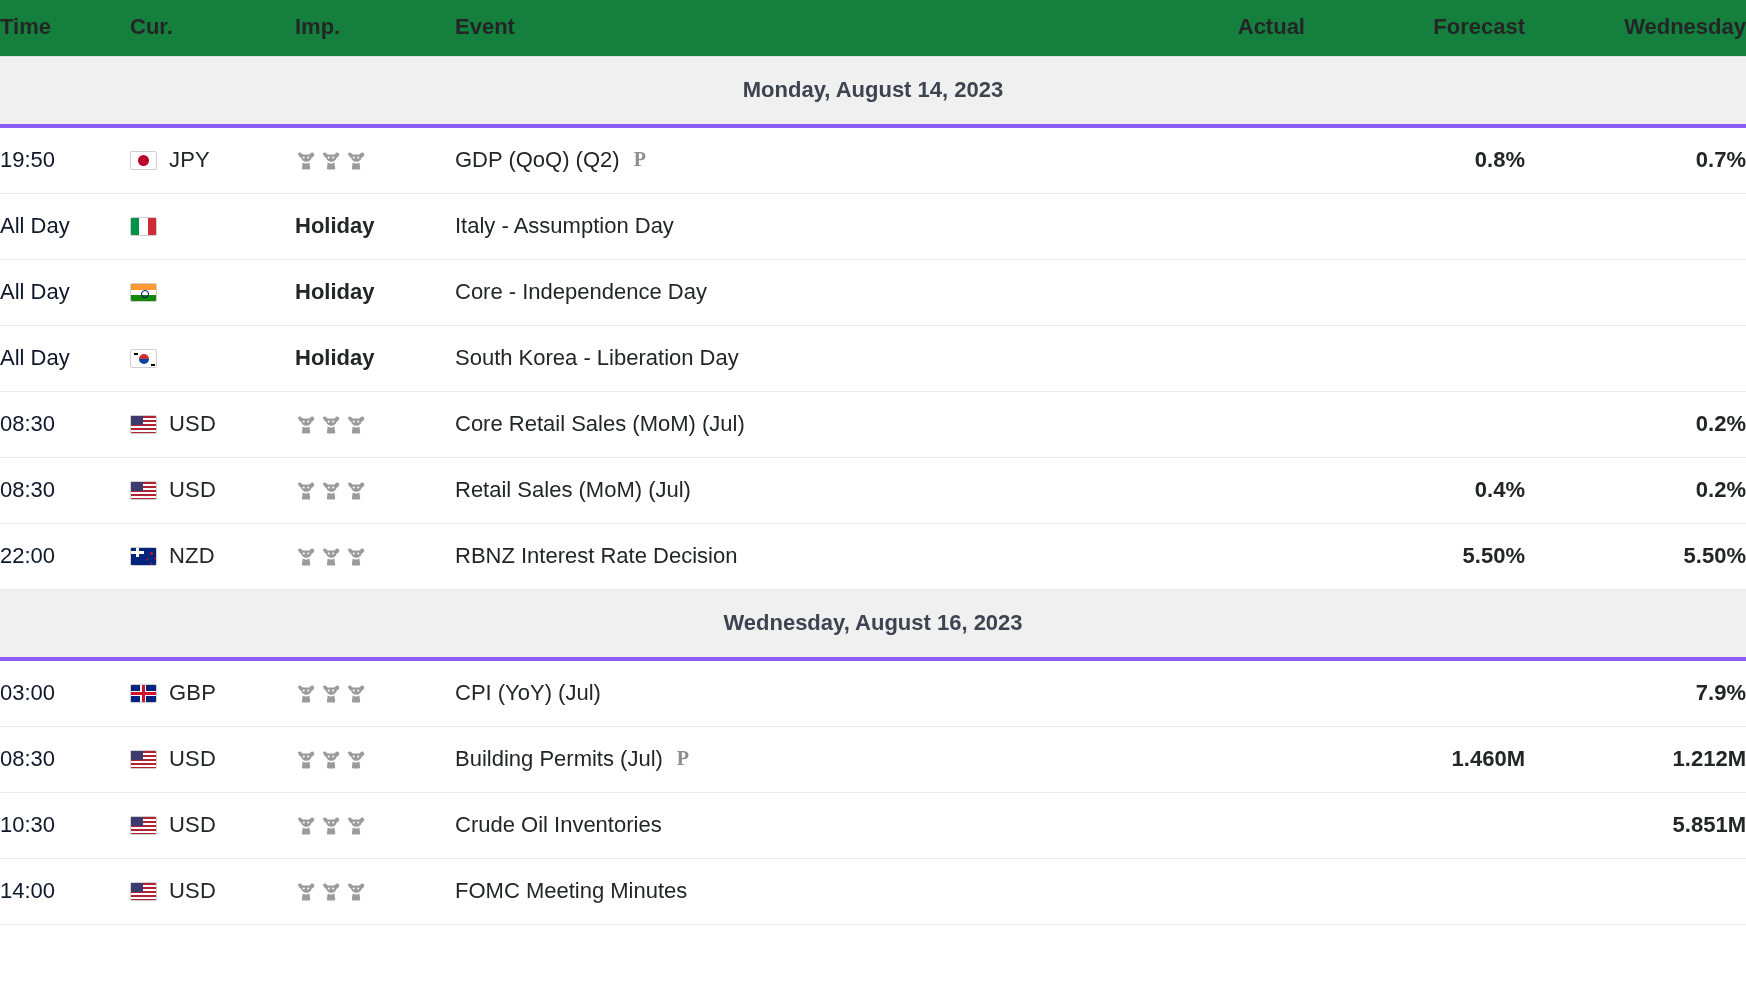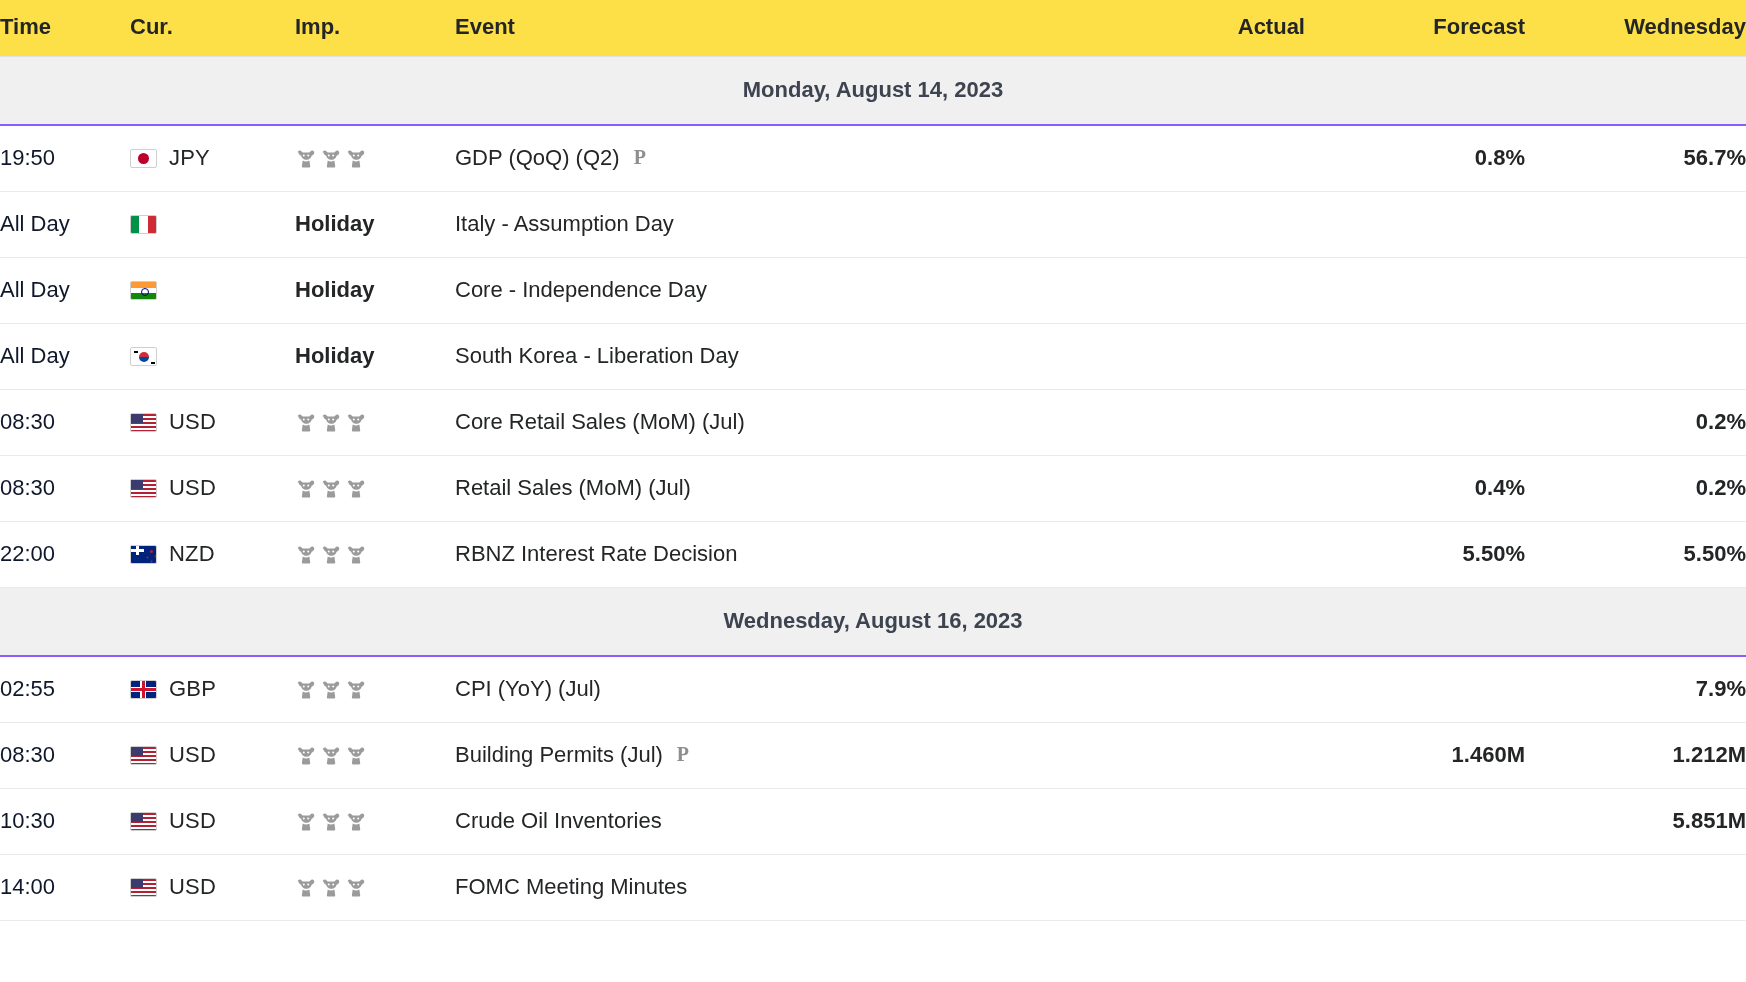--- a/index.html
+++ b/index.html
@@ -22,21 +22,21 @@
     border-collapse: collapse;
     table-layout: fixed;
     font-size: 22px;
   }
   table.econ-table thead th {
     font-size: 22px;
     font-weight: bold;
     color: #232526;
     padding: 14px 0 16px 0;
     border-bottom: 1px solid #e0e0e0;
-    background: #fde047;
+    background: #15803d;
     vertical-align: middle;
   }
   col.c-time   { width: 130px; }
   col.c-cur    { width: 165px; }
   col.c-imp    { width: 160px; }
   col.c-event  { width: 620px; }
   col.c-actual { width: 230px; }
   col.c-fore   { width: 220px; }
   col.c-prev   { width: 221px; }
 
@@ -48,21 +48,21 @@
   th.th-fore   { text-align: right; padding-right: 22px; }
   th.th-prev   { text-align: right; padding-right: 22px; }
 
   tr.day-row td {
     background: #f0f0f0;
     text-align: center;
     font-weight: bold;
     font-size: 22px;
     color: #3d4450;
     padding: 20px 0 21px 0;
-    border-bottom: 2px solid #8b5cf6;
+    border-bottom: 4px solid #8b5cf6;
     border-top: 1px solid #e3e3e3;
     margin-left: 33px;
   }
   tr.event-row td {
     border-bottom: 1px solid #eaeaea;
     padding: 19px 0 20px 0;
     vertical-align: middle;
     height: 26px;
   }
   td.c-time-cell {
@@ -283,21 +283,21 @@
                   <circle fill="#ffffff" cx="14.4" cy="8.1" r="1.1"></circle>
                 </svg></span><span class="bull"><svg width="22" height="22" viewBox="0 0 24 24" aria-hidden="true">
                   <path fill="#9b9b9b" d="M3 5c0-1.2.9-2.2 2-2.3.9-.1 1.7.4 2.2 1.1.4.6 1 1 1.7 1.1h6.2c.7-.1 1.3-.5 1.7-1.1.5-.7 1.3-1.2 2.2-1.1 1.1.1 2 1.1 2 2.3 0 1.5-1 2.8-2.4 3.2-.3.1-.5.3-.6.6-.5 2.3-2.6 4-5.1 4H11.9C9.4 12.8 7.3 11.1 6.8 8.8c-.1-.3-.3-.5-.6-.6C4.9 7.8 3.9 6.5 3.9 5z"></path>
                   <path fill="#9b9b9b" d="M8.4 13.6c1 .7 2.2 1.1 3.6 1.1h.1c1.3 0 2.6-.4 3.6-1.1l.9 6.2c.1.8-.5 1.5-1.3 1.5H8.8c-.8 0-1.4-.7-1.3-1.5z"></path>
                   <circle fill="#ffffff" cx="9.6" cy="8.1" r="1.1"></circle>
                   <circle fill="#ffffff" cx="14.4" cy="8.1" r="1.1"></circle>
                 </svg></span></span></td>
           <td class="c-event-cell"><span>GDP (QoQ) (Q2)</span><span class="prelim">P</span></td>
           <td class="c-num"></td>
           <td class="c-num">0.8%</td>
-          <td class="c-num">56.7%</td>
+          <td class="c-num">0.7%</td>
         </tr>
         <tr class="event-row">
           <td class="c-time-cell">All Day</td>
           <td class="c-cur-cell"><span class="flag flag-eur-it"></span></td>
           <td class="c-imp-cell"><span class="holiday-label">Holiday</span></td>
           <td class="c-event-cell"><span>Italy - Assumption Day</span></td>
           <td class="c-num"></td>
           <td class="c-num"></td>
           <td class="c-num"></td>
         </tr>
@@ -388,21 +388,21 @@
                 </svg></span></span></td>
           <td class="c-event-cell"><span>RBNZ Interest Rate Decision</span></td>
           <td class="c-num"></td>
           <td class="c-num">5.50%</td>
           <td class="c-num">5.50%</td>
         </tr>
         <tr class="day-row">
           <td colspan="7">Wednesday, August 16, 2023</td>
         </tr>
         <tr class="event-row">
-          <td class="c-time-cell">02:55</td>
+          <td class="c-time-cell">03:00</td>
           <td class="c-cur-cell"><span class="flag flag-gbp"></span><span class="cur-code">GBP</span></td>
           <td class="c-imp-cell"><span class="bulls"><span class="bull"><svg width="22" height="22" viewBox="0 0 24 24" aria-hidden="true">
                   <path fill="#9b9b9b" d="M3 5c0-1.2.9-2.2 2-2.3.9-.1 1.7.4 2.2 1.1.4.6 1 1 1.7 1.1h6.2c.7-.1 1.3-.5 1.7-1.1.5-.7 1.3-1.2 2.2-1.1 1.1.1 2 1.1 2 2.3 0 1.5-1 2.8-2.4 3.2-.3.1-.5.3-.6.6-.5 2.3-2.6 4-5.1 4H11.9C9.4 12.8 7.3 11.1 6.8 8.8c-.1-.3-.3-.5-.6-.6C4.9 7.8 3.9 6.5 3.9 5z"></path>
                   <path fill="#9b9b9b" d="M8.4 13.6c1 .7 2.2 1.1 3.6 1.1h.1c1.3 0 2.6-.4 3.6-1.1l.9 6.2c.1.8-.5 1.5-1.3 1.5H8.8c-.8 0-1.4-.7-1.3-1.5z"></path>
                   <circle fill="#ffffff" cx="9.6" cy="8.1" r="1.1"></circle>
                   <circle fill="#ffffff" cx="14.4" cy="8.1" r="1.1"></circle>
                 </svg></span><span class="bull"><svg width="22" height="22" viewBox="0 0 24 24" aria-hidden="true">
                   <path fill="#9b9b9b" d="M3 5c0-1.2.9-2.2 2-2.3.9-.1 1.7.4 2.2 1.1.4.6 1 1 1.7 1.1h6.2c.7-.1 1.3-.5 1.7-1.1.5-.7 1.3-1.2 2.2-1.1 1.1.1 2 1.1 2 2.3 0 1.5-1 2.8-2.4 3.2-.3.1-.5.3-.6.6-.5 2.3-2.6 4-5.1 4H11.9C9.4 12.8 7.3 11.1 6.8 8.8c-.1-.3-.3-.5-.6-.6C4.9 7.8 3.9 6.5 3.9 5z"></path>
                   <path fill="#9b9b9b" d="M8.4 13.6c1 .7 2.2 1.1 3.6 1.1h.1c1.3 0 2.6-.4 3.6-1.1l.9 6.2c.1.8-.5 1.5-1.3 1.5H8.8c-.8 0-1.4-.7-1.3-1.5z"></path>
                   <circle fill="#ffffff" cx="9.6" cy="8.1" r="1.1"></circle>

